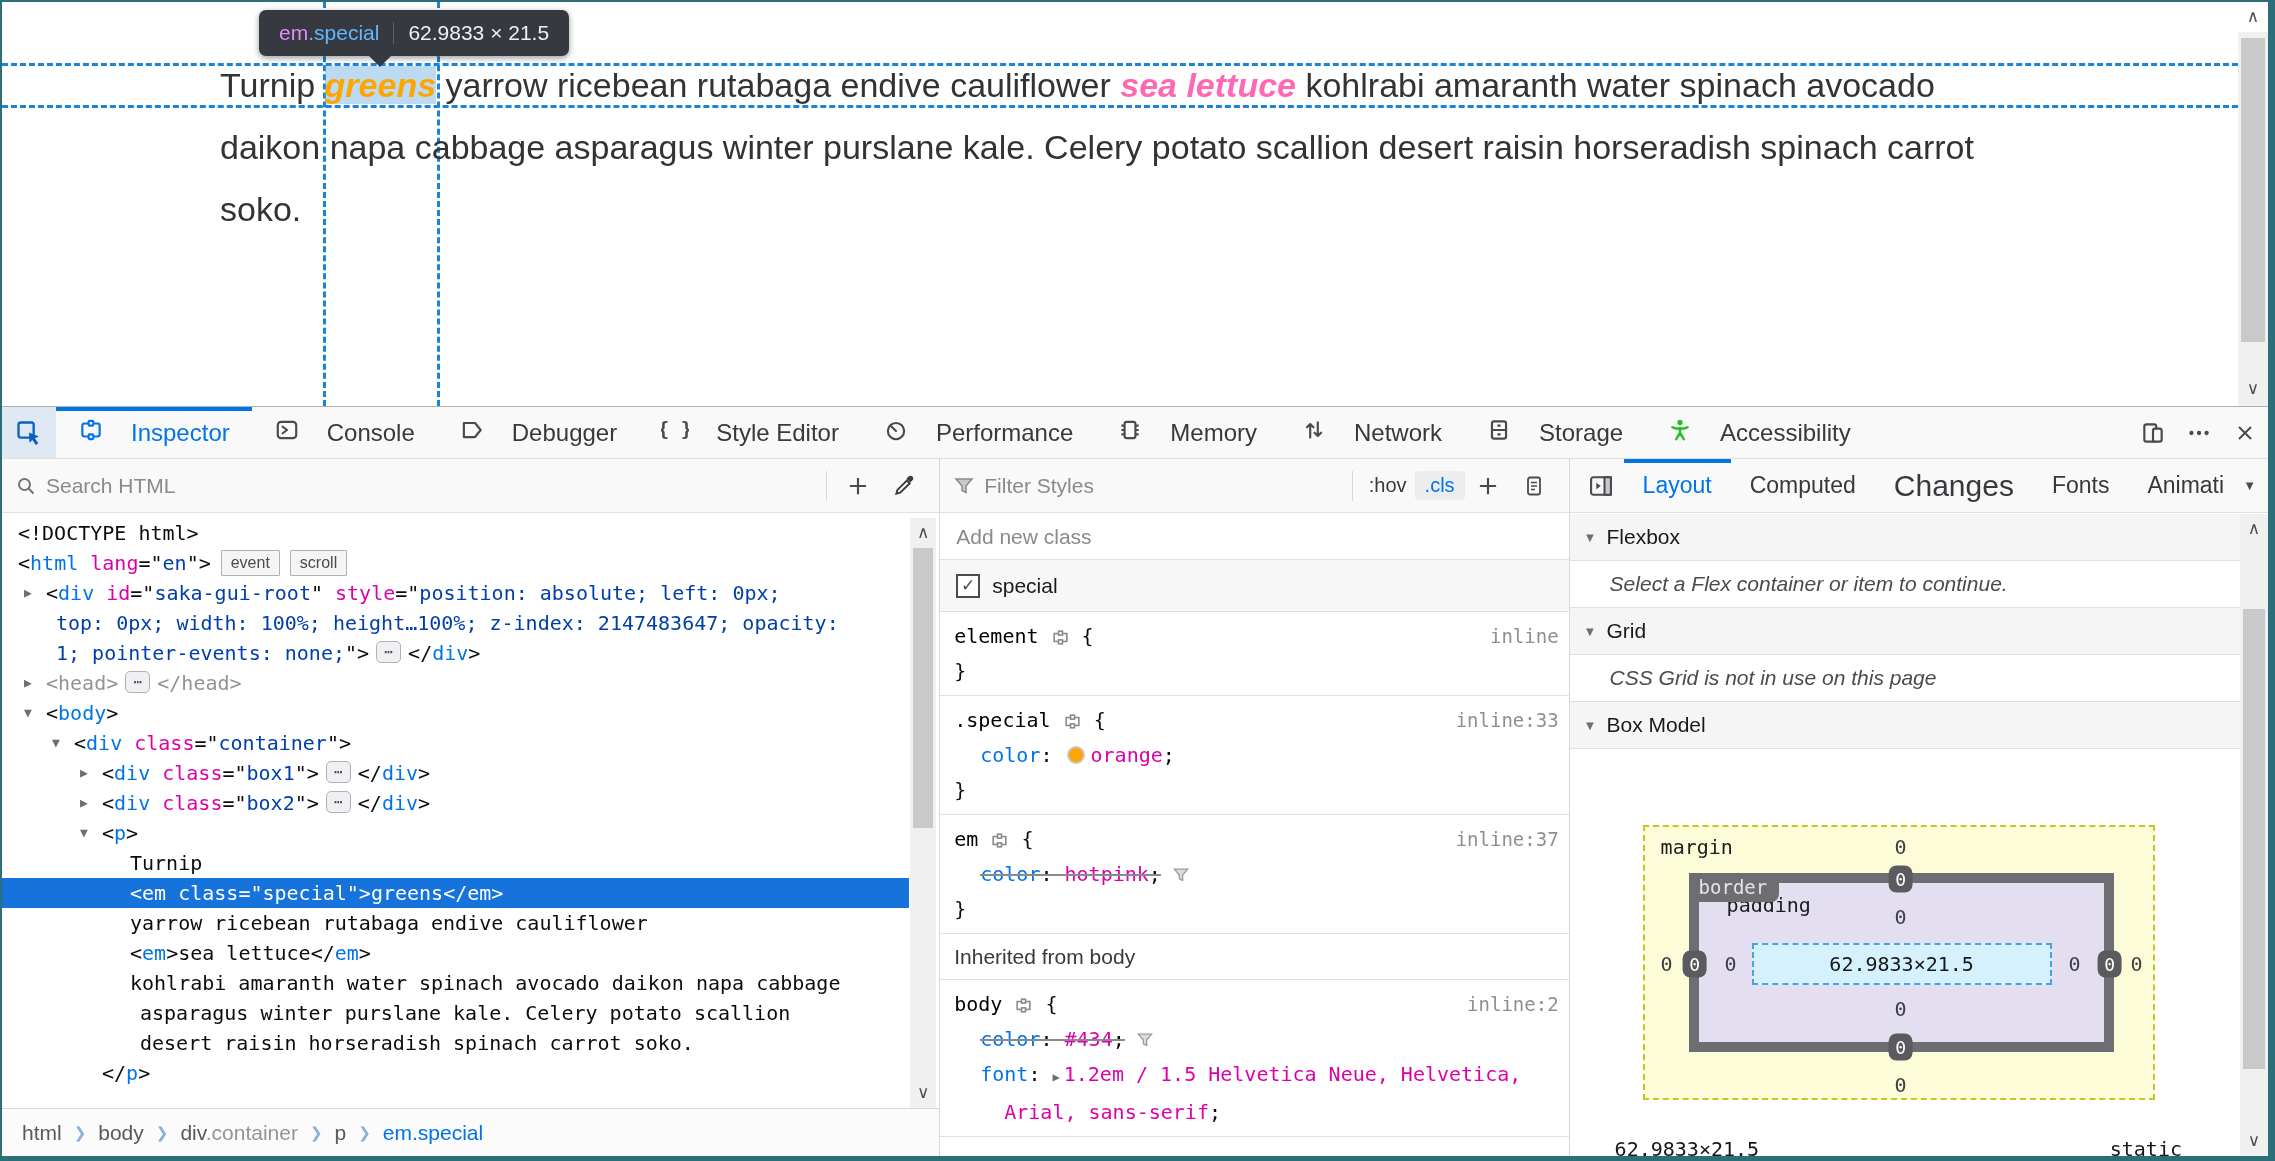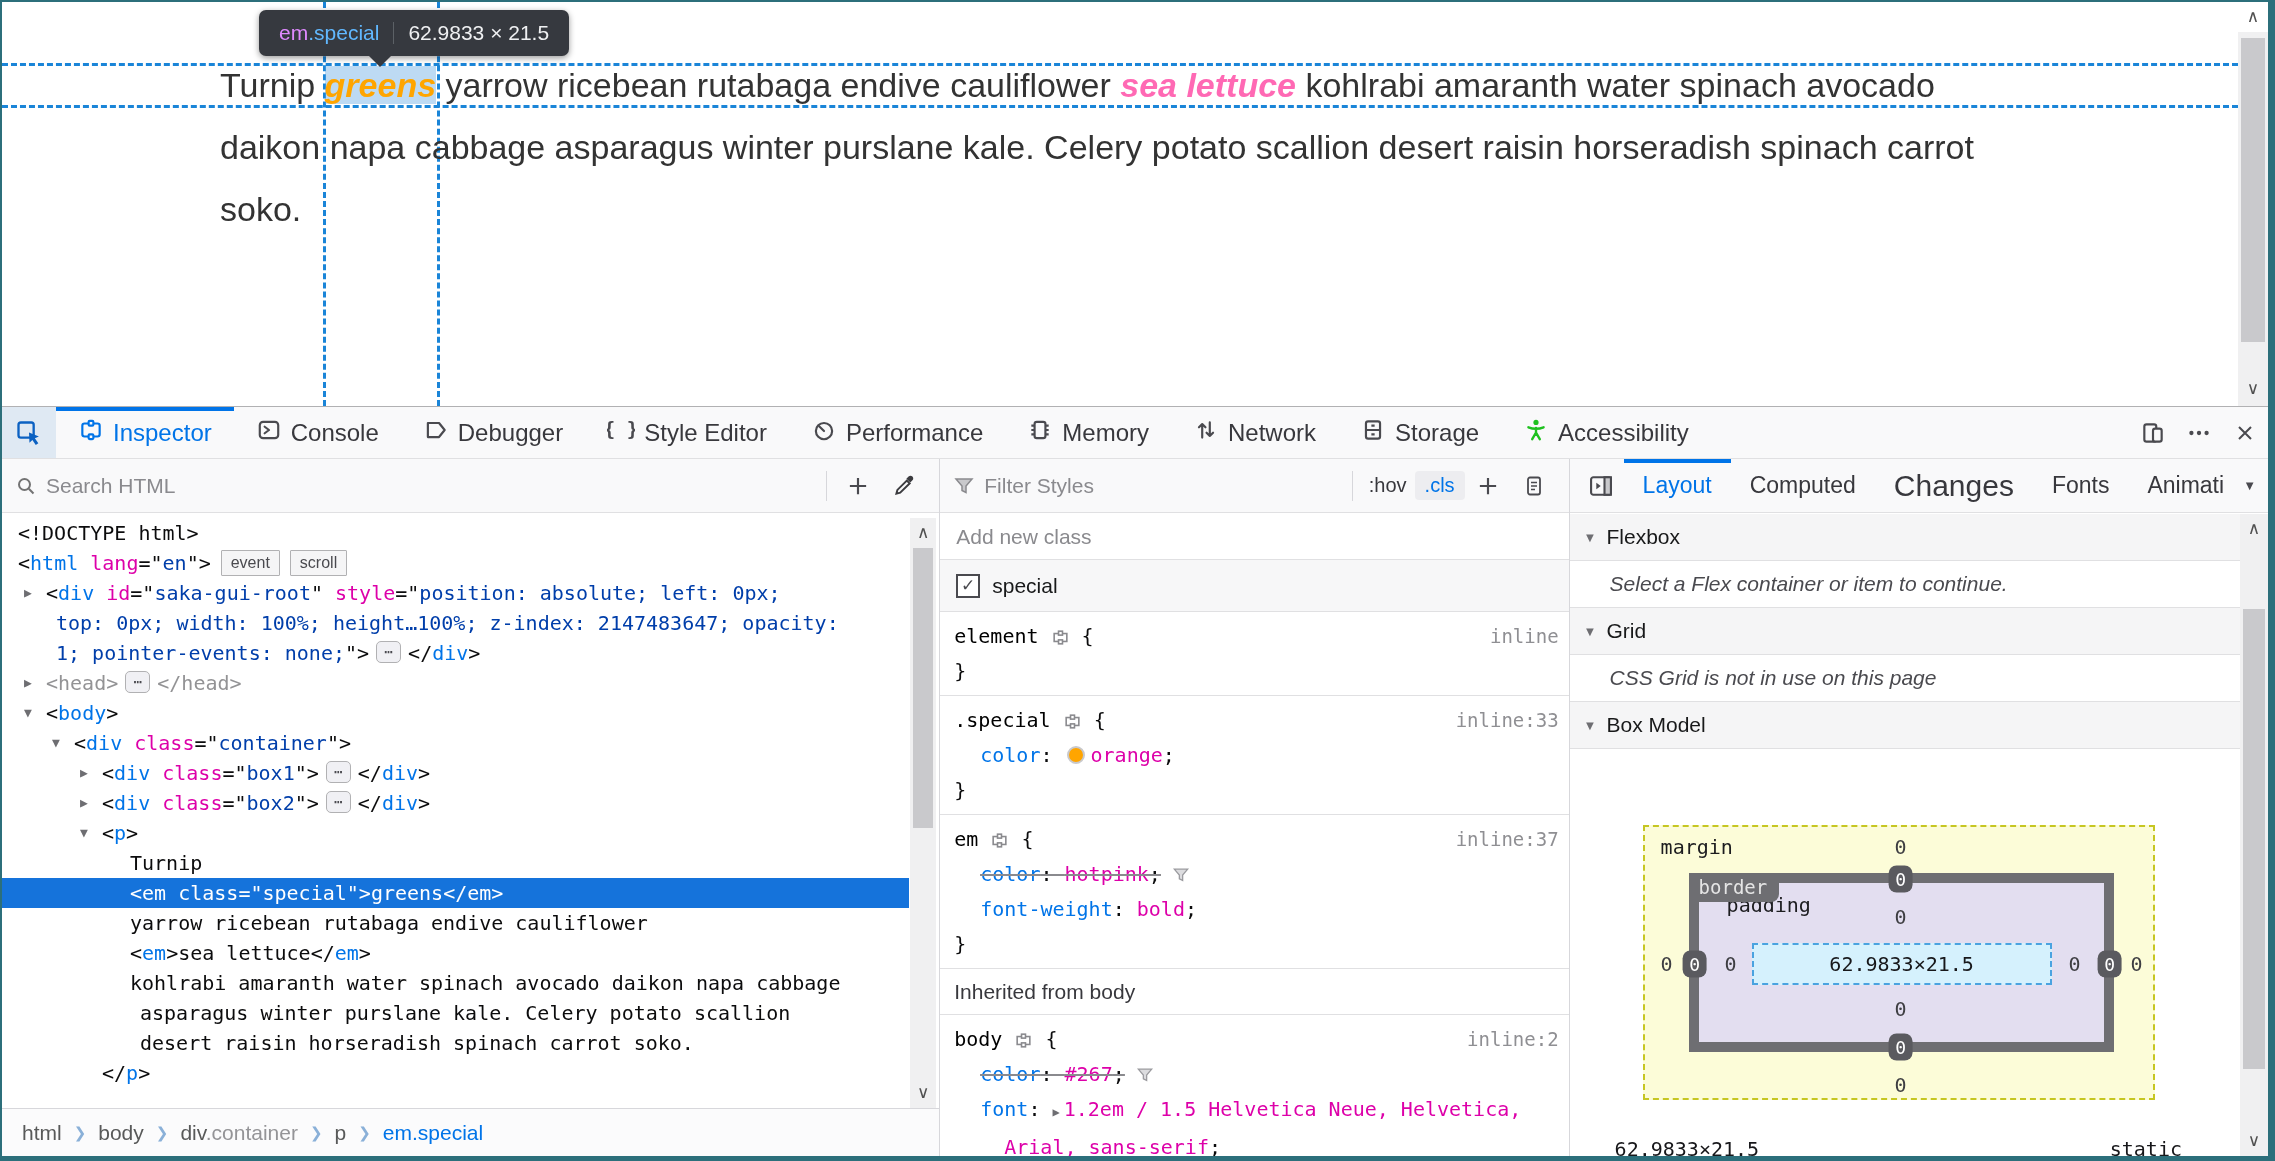--- a/index.html
+++ b/index.html
@@ -38,21 +38,21 @@
   .sb .sb-arrow { position:absolute; left:0; right:0; height:30px; color:#505050;
     font-size:17px; text-align:center; line-height:30px; }
   #page-sb { right:0; top:0; width:30px; height:404px; }
   
   #devtools { position:absolute; left:0; top:404px; width:2266px; height:750px;
     border-top:1px solid #b1b1b3; background:#fff; }
   #dt-toolbar { position:relative; height:52px; background:#f9f9fa;
     border-bottom:1px solid #e0e0e2; display:flex; align-items:stretch; }
   #pick-btn { width:54px; display:flex; align-items:center; justify-content:center;
     background:#dfe9f3; }
-  .dt-tab { position:relative; display:flex; align-items:center; gap:9px; padding:0 22px;
+  .dt-tab { position:relative; display:flex; align-items:center; gap:27px; padding:0 22px;
     font-size:24px; color:#38383d; cursor:default; }
   .dt-tab.active { color:#0074e8; }
   .dt-tab.active::before { content:""; position:absolute; left:0; right:0; top:0; height:4px;
     background:#0074e8; }
   .dt-tab svg { flex:0 0 auto; }
   #dt-toolbar .tb-right { margin-left:auto; display:flex; align-items:center; }
   .tb-icon-btn { width:46px; height:52px; display:flex; align-items:center; justify-content:center;
     color:#4a4a4f; }
   #dt-body { display:flex; height:697px; }
   .panel-head { height:54px; background:#f9f9fa; border-bottom:1px solid #e0e0e2;
@@ -379,31 +379,30 @@
               </div>
               <div class="rule-block">
                 <div class="rule-line"><span>em</span><span> <svg width="19" height="19" viewBox="0 0 24 24" style="vertical-align:-4px">
                       <rect x="4" y="7" width="16" height="10" fill="none" stroke="#8a8a8e" stroke-width="2"></rect>
                       <rect x="9.5" y="4" width="5" height="5" fill="#fff" stroke="#8a8a8e" stroke-width="2"></rect>
                       <rect x="9.5" y="15" width="5" height="5" fill="#fff" stroke="#8a8a8e" stroke-width="2"></rect>
                     </svg></span><span class="tk-p"> {</span><span class="rule-loc">inline:37</span></div>
                 <div class="decl-line"><span class="struck"><span class="tk-prop">color</span><span class="tk-p">: </span><span class="tk-cval">hotpink</span><span class="tk-p">;</span></span><span class="funnel-sm"><svg width="20" height="20" viewBox="0 0 24 24" style="vertical-align:-4px">
                       <path d="M4 5 H20 L14 12 V18.5 L10 16.5 V12 Z" fill="#dcdcdf" stroke="#9a9a9e" stroke-width="1.5"></path>
                     </svg></span></div>
-                <div class="decl-line"><span><span class="tk-prop">font-weight</span><span class="tk-p">: </span><span class="tk-cval">bold</span><span class="tk-p">;</span></span></div>
                 <div class="rule-line"><span class="tk-p">}</span></div>
               </div>
               <div class="inherited-head">Inherited from body</div>
               <div class="rule-block">
                 <div class="rule-line"><span>body</span><span> <svg width="19" height="19" viewBox="0 0 24 24" style="vertical-align:-4px">
                       <rect x="4" y="7" width="16" height="10" fill="none" stroke="#8a8a8e" stroke-width="2"></rect>
                       <rect x="9.5" y="4" width="5" height="5" fill="#fff" stroke="#8a8a8e" stroke-width="2"></rect>
                       <rect x="9.5" y="15" width="5" height="5" fill="#fff" stroke="#8a8a8e" stroke-width="2"></rect>
                     </svg></span><span class="tk-p"> {</span><span class="rule-loc">inline:2</span></div>
-                <div class="decl-line"><span class="struck"><span class="tk-prop">color</span><span class="tk-p">: </span><span class="tk-cval">#267</span><span class="tk-p">;</span></span><span class="funnel-sm"><svg width="20" height="20" viewBox="0 0 24 24" style="vertical-align:-4px">
+                <div class="decl-line"><span class="struck"><span class="tk-prop">color</span><span class="tk-p">: </span><span class="tk-cval">#434</span><span class="tk-p">;</span></span><span class="funnel-sm"><svg width="20" height="20" viewBox="0 0 24 24" style="vertical-align:-4px">
                       <path d="M4 5 H20 L14 12 V18.5 L10 16.5 V12 Z" fill="#dcdcdf" stroke="#9a9a9e" stroke-width="1.5"></path>
                     </svg></span></div>
                 <div class="decl-line"><span><span class="tk-prop">font</span><span class="tk-p">: </span><span class="expand-tri">▶</span><span class="tk-cval">1.2em / 1.5 Helvetica Neue, Helvetica, Arial, sans-serif</span><span class="tk-p">;</span></span></div>
               </div>
             </div>
         </div>
       </div>
 
       <div id="panel-layout">
         <div class="panel-head" style="padding-left:8px">

